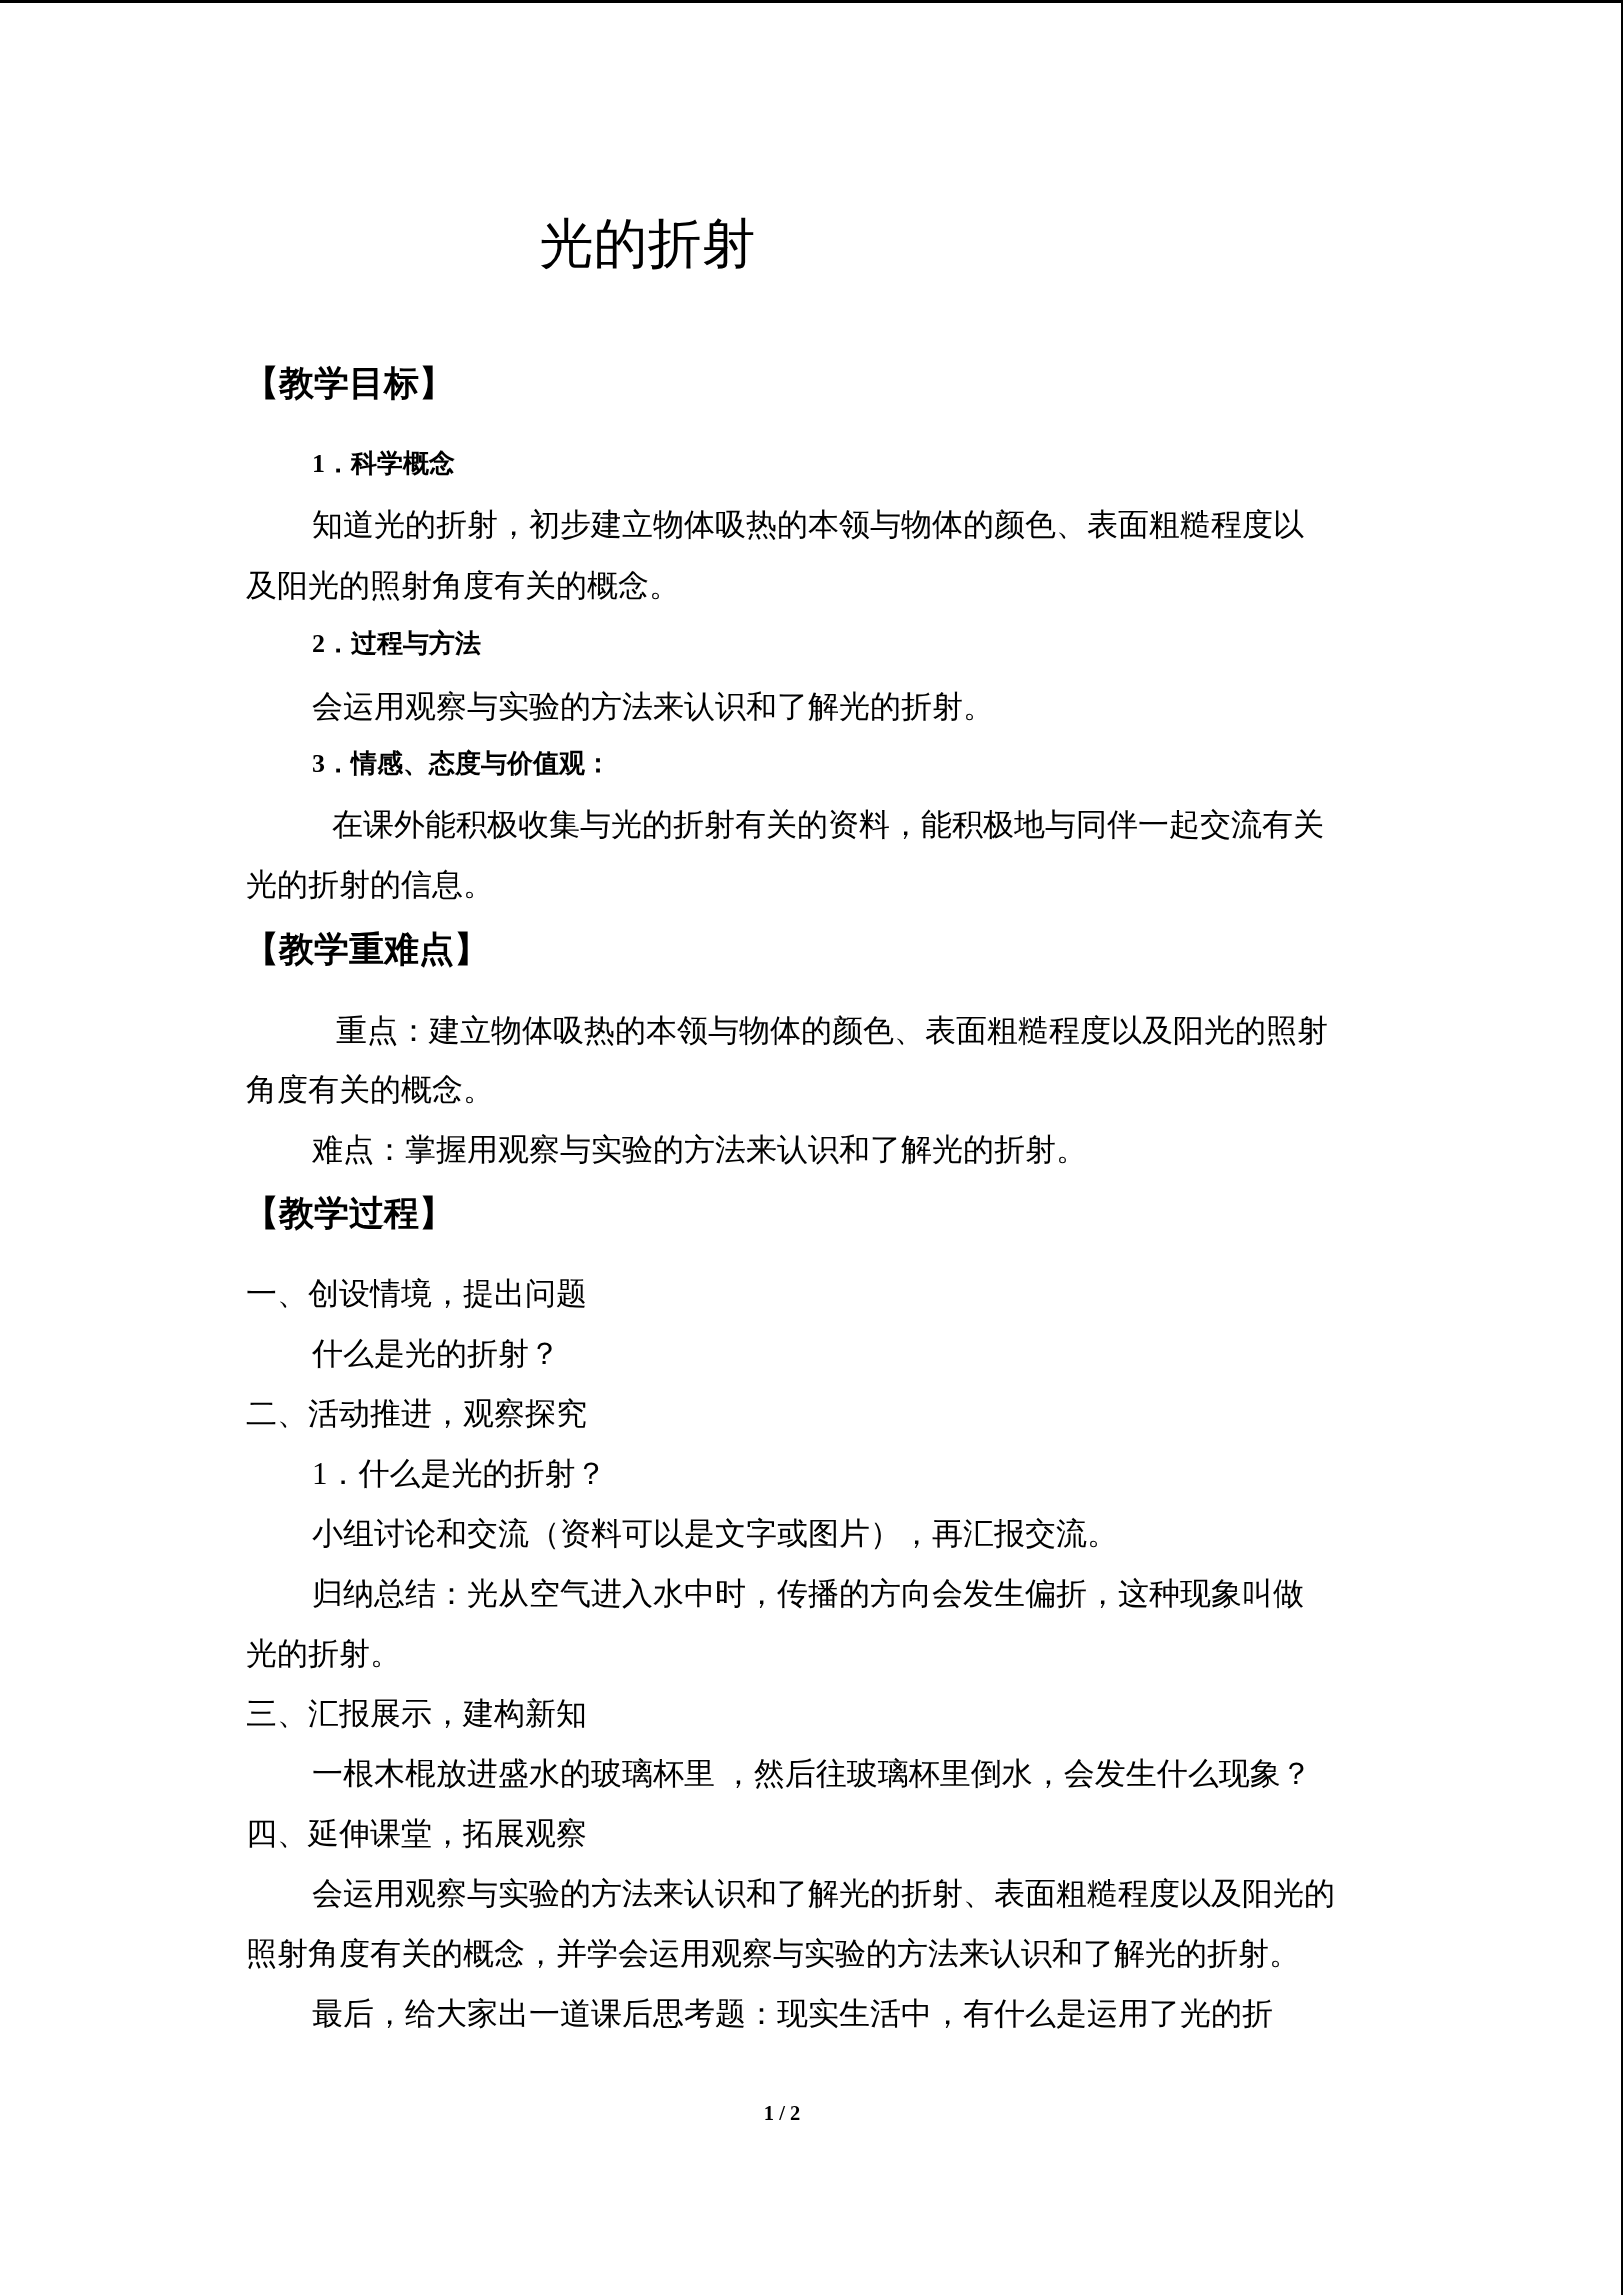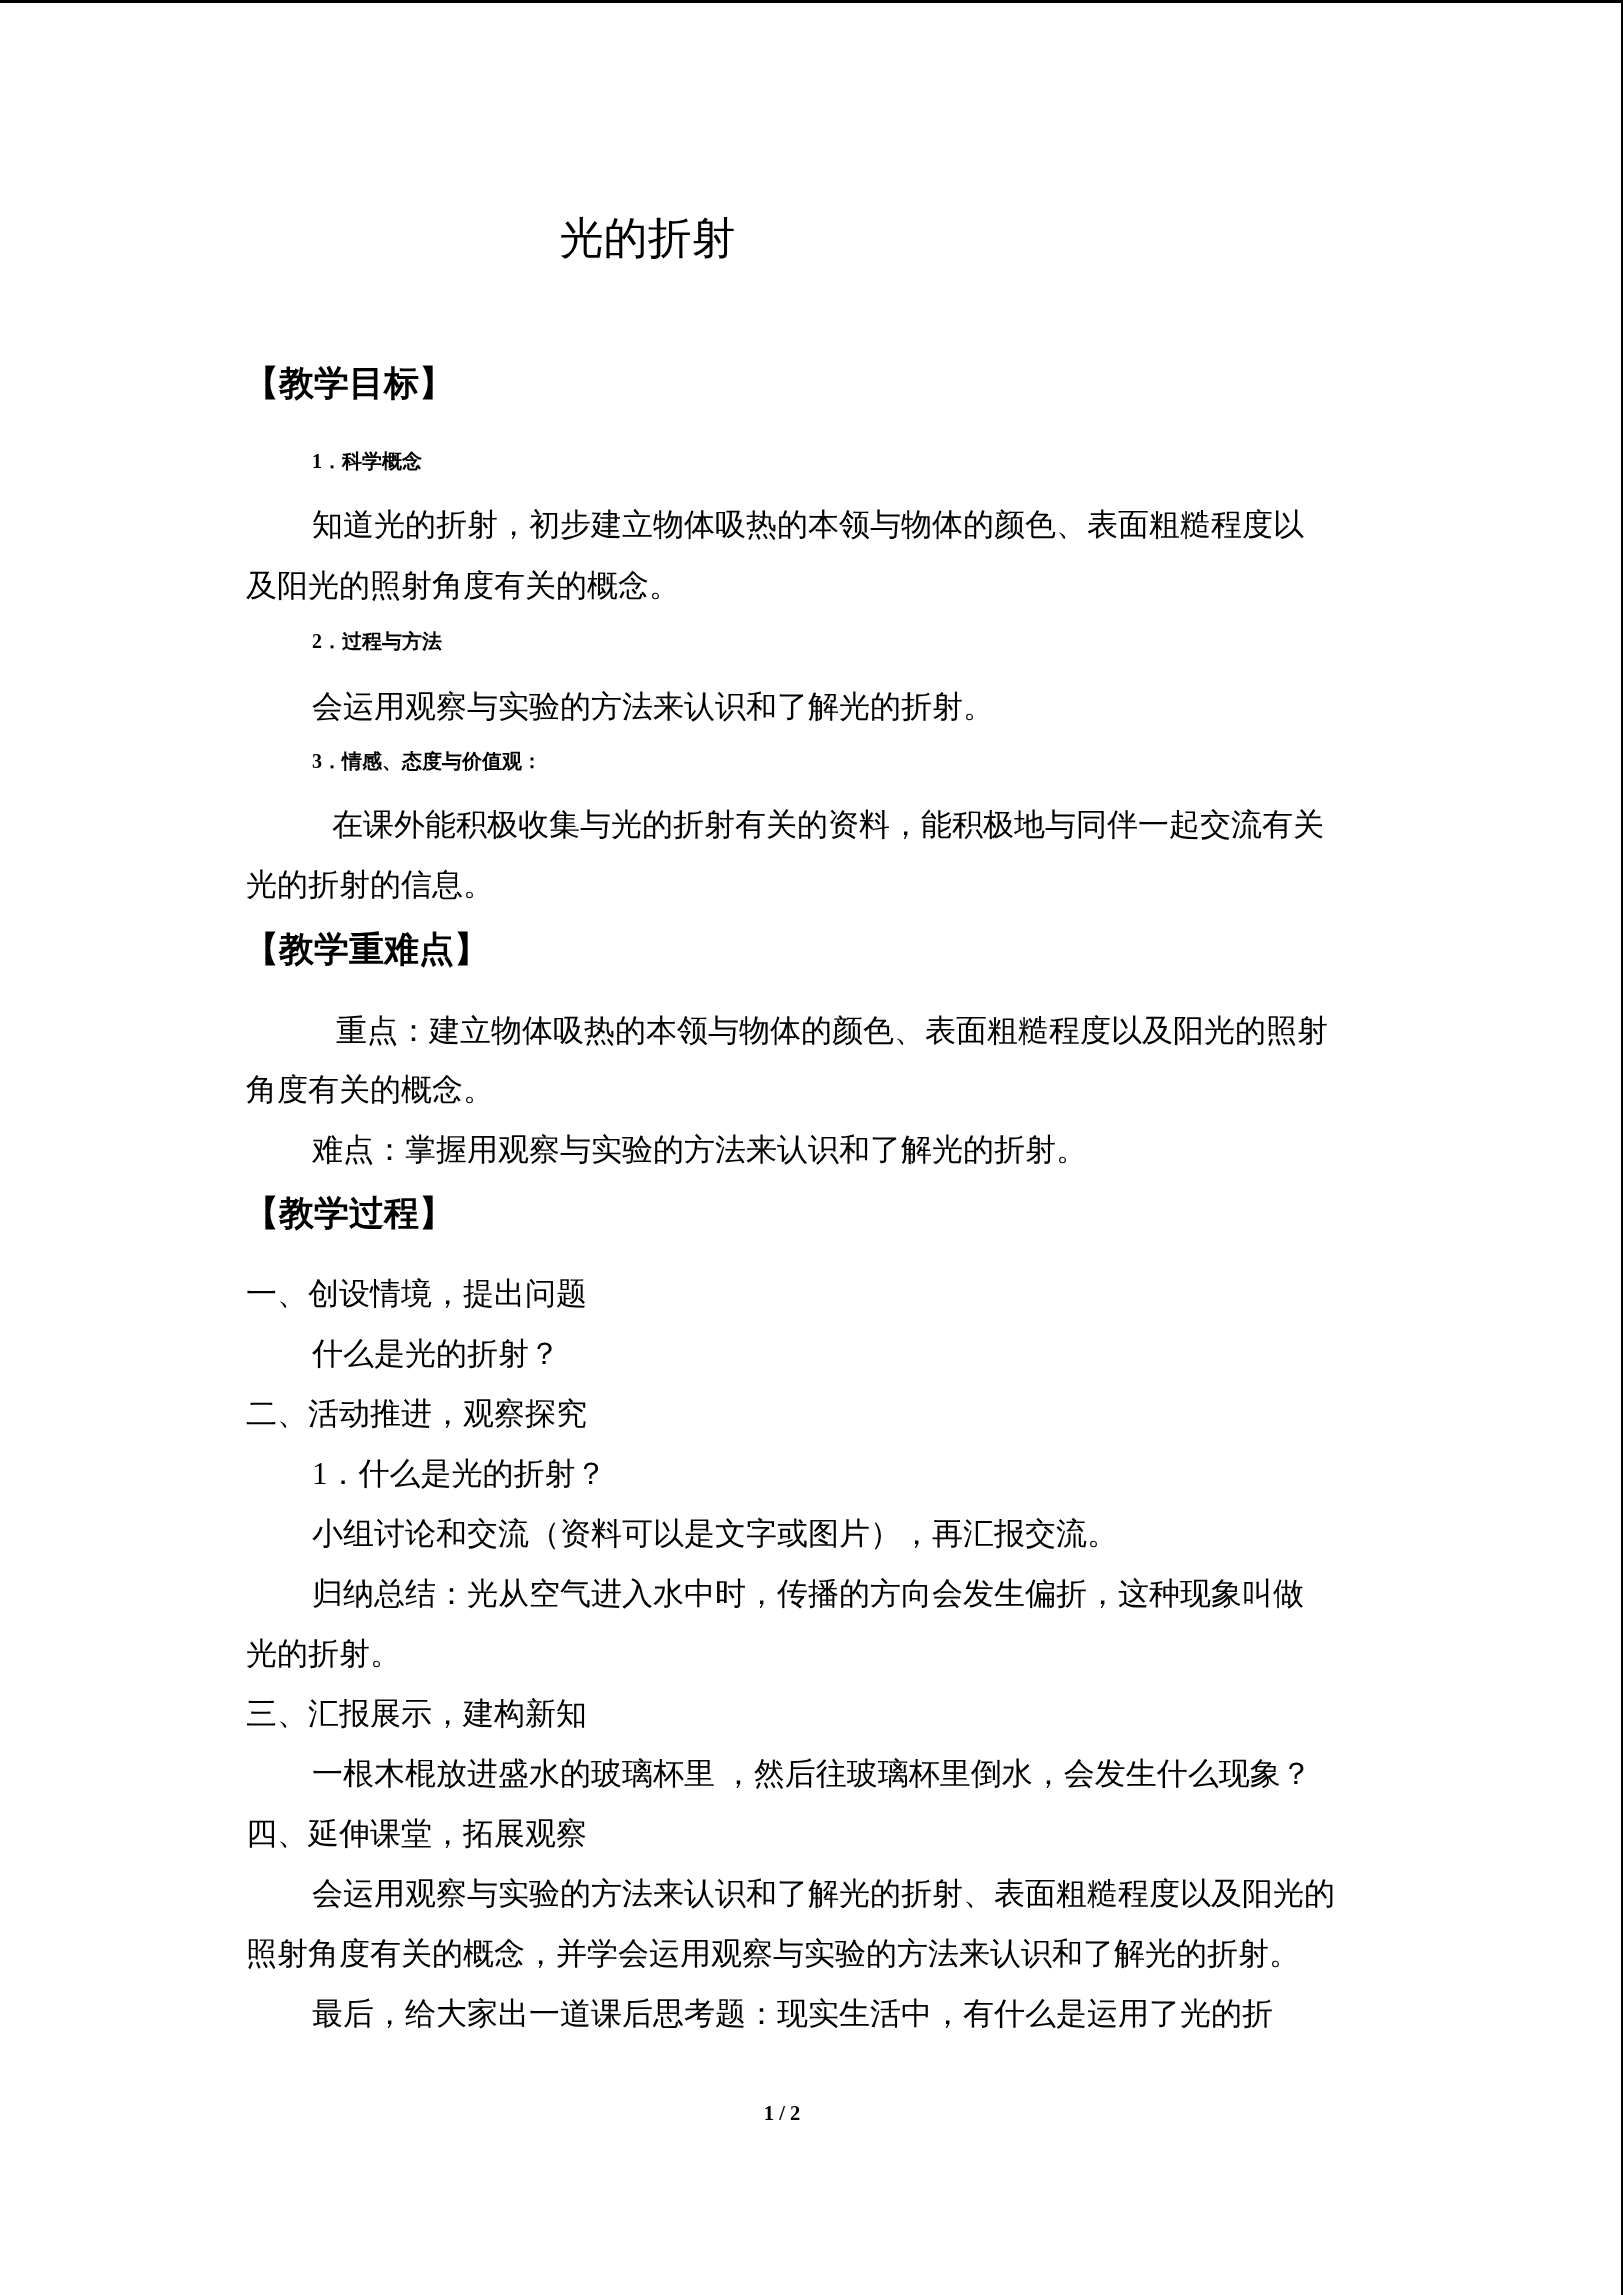--- a/index.html
+++ b/index.html
@@ -1,22 +1,22 @@
 <!DOCTYPE html>
 <html style="font-size:11px"><head>
 <meta charset="utf-8">
 <style>
   html, body { margin: 0; padding: 0; background: #ffffff; }
   body { width: 1623px; height: 2295px; position: relative; overflow: hidden; font-family: "Liberation Serif", "DejaVu Serif", serif; color: #000; }
   .top-border { position: absolute; left: 0; top: 0; width: 1623px; height: 2.7px; background: #000; }
   .right-border { position: absolute; right: 0; top: 0; width: 2px; height: 2295px; background: #000; }
   .line { position: absolute; white-space: nowrap; line-height: 1; }
-  .title { font-size: 44px; left: 0; width: 1295px; text-align: center; }
+  .title { font-size: 54px; left: 0; width: 1295px; text-align: center; }
   .h1 { font-size: 35px; font-weight: bold; left: 244px; }
-  .sub { font-size: 20px; font-weight: bold; left: 312px; }
+  .sub { font-size: 26px; font-weight: bold; left: 312px; }
   .body { font-size: 31px; }
   .ind { left: 312px; }
   .flush { left: 246px; }
   .page-num { font-size: 20.5px; font-weight: bold; left: 0; width: 1564px; text-align: center; }
 </style>
 </head>
 <body>
 
 <div class="top-border"></div>
 <div class="right-border"></div>

